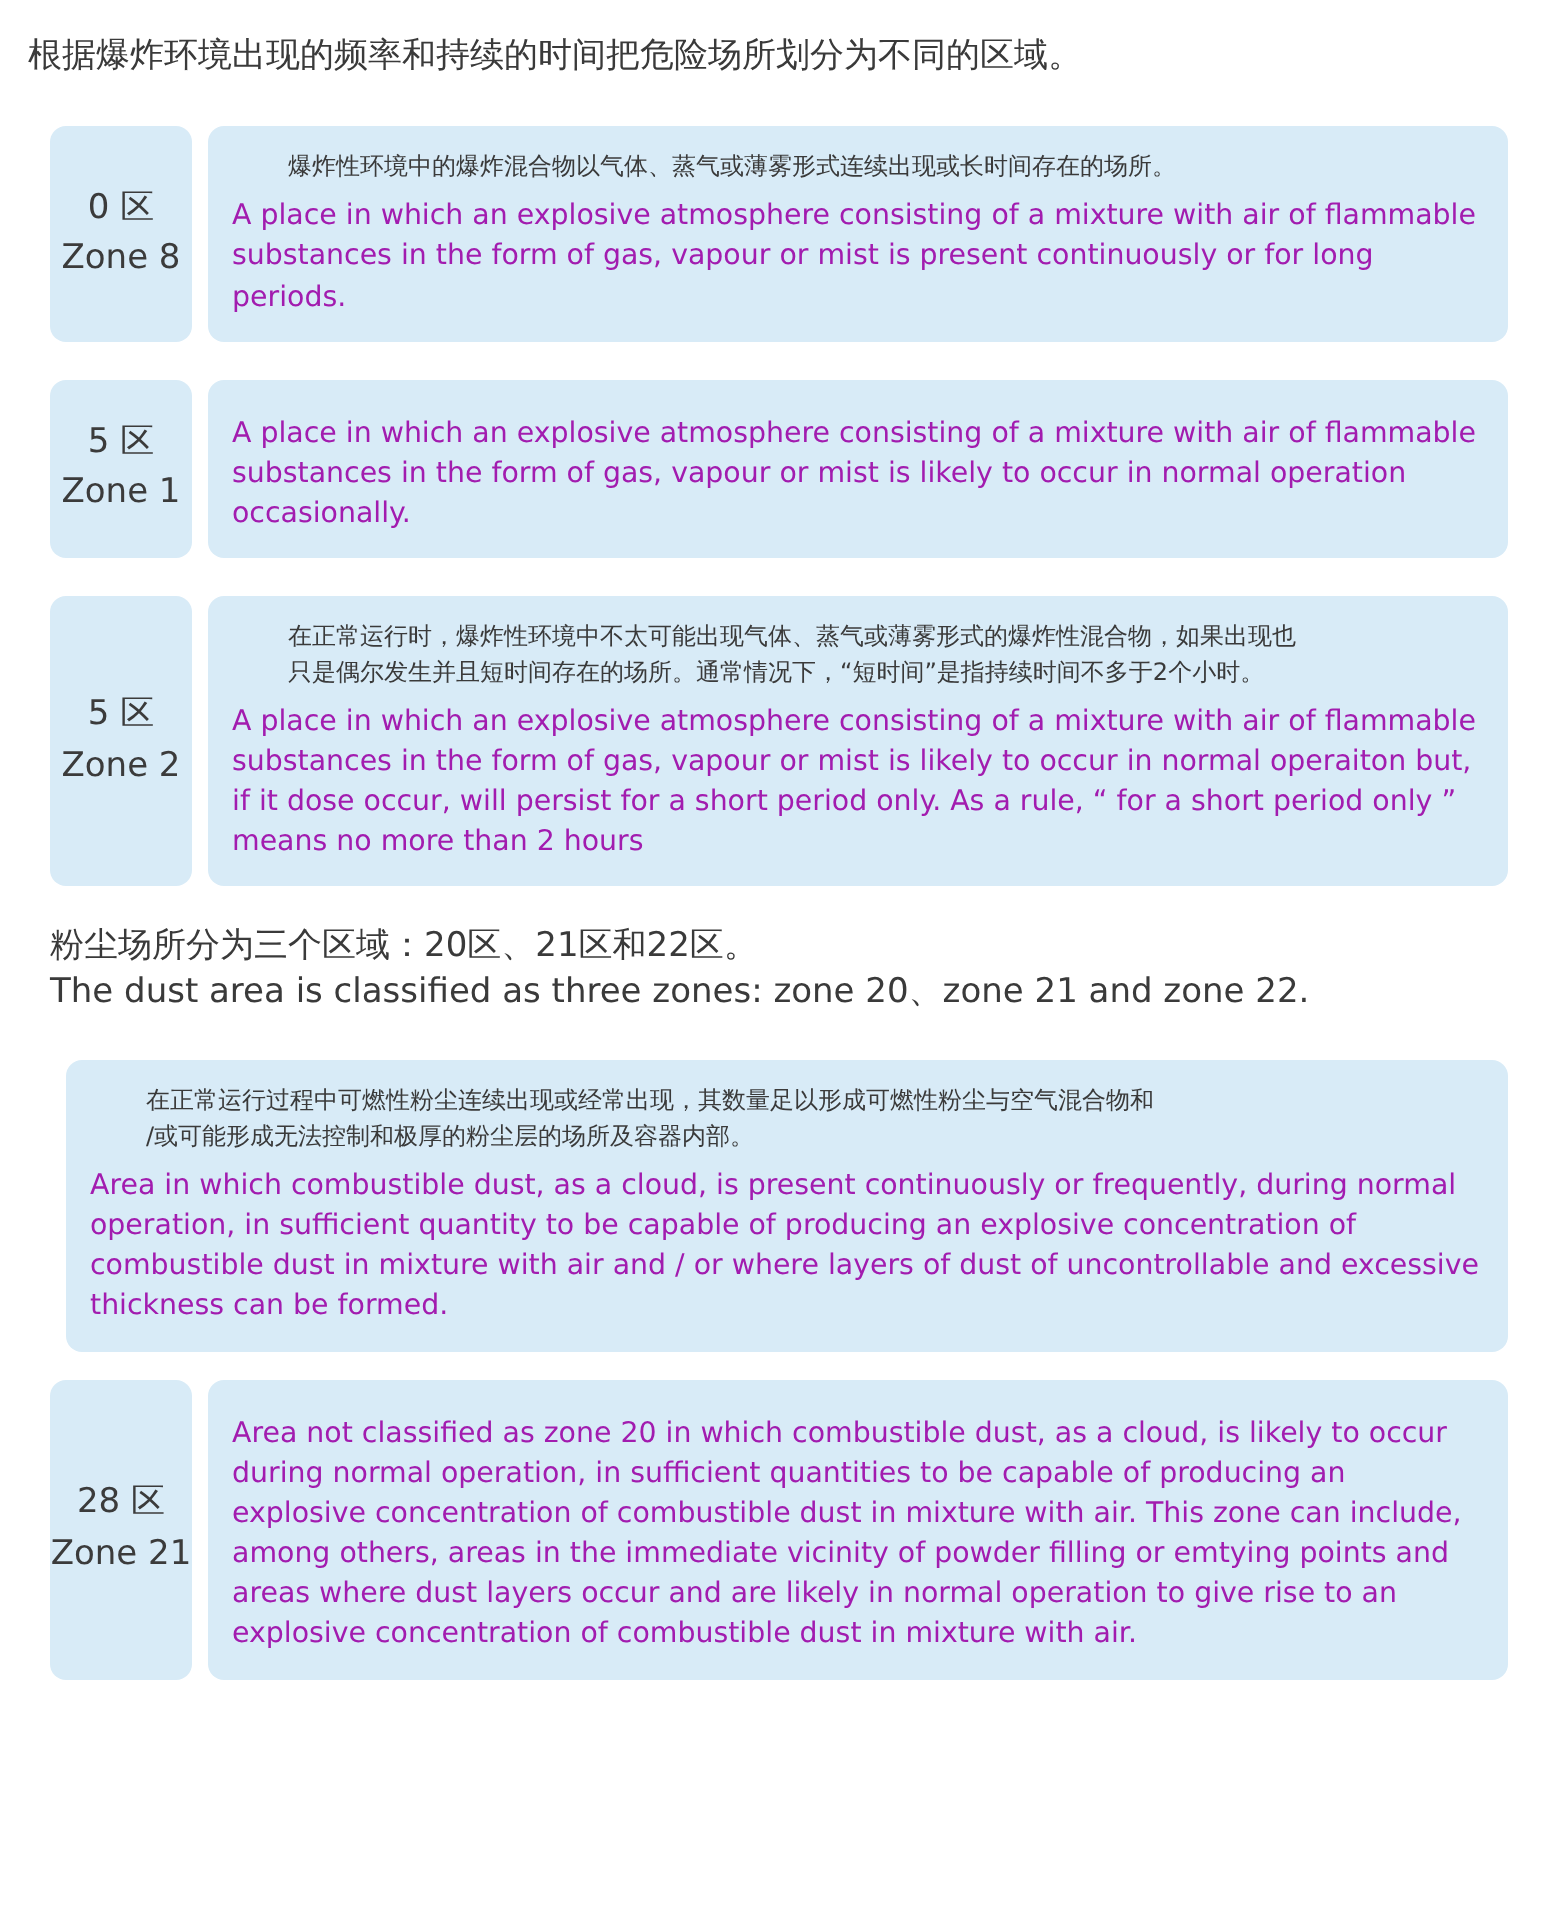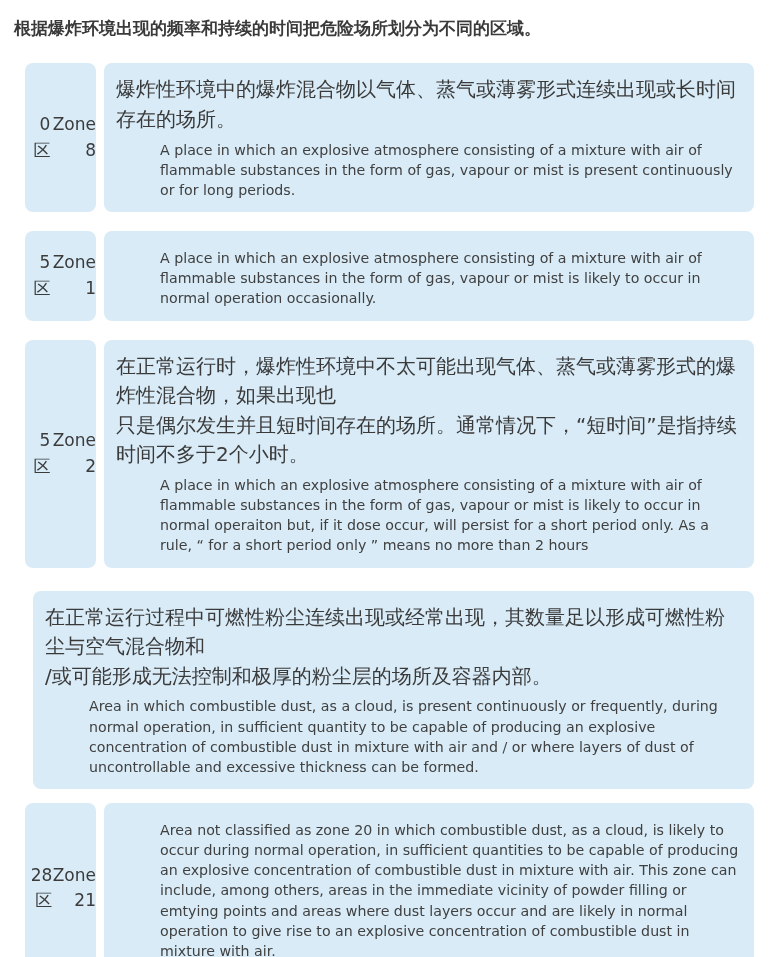--- a/index.html
+++ b/index.html
@@ -14,62 +14,61 @@
     height: 957px;
     background: #ffffff;
     overflow: hidden;
     color: #3a3a3a;
   }
   .intro {
     padding: 17px 20px 0 14px;
     font-size: 17px;
     line-height: 1.38;
     color: #3a3a3a;
-    font-weight: bold;
   }
   .zones {
     margin-top: 23px;
   }
   .zone-row {
     display: flex;
     margin: 0 21px 19px 25px;
     align-items: stretch;
   }
   .zone-label {
     flex: 0 0 71px;
     background: #d8ebf7;
     border-radius: 8px;
     display: flex;
-    flex-direction: row;
+    flex-direction: column;
     align-items: center;
     justify-content: center;
     font-size: 17px;
     line-height: 1.5;
     color: #3b3b3b;
-    text-align: right;
+    text-align: left;
   }
   .zone-body {
     flex: 1;
     margin-left: 8px;
     background: #d8ebf7;
     border-radius: 8px;
     padding: 12px 14px 12px 12px;
   }
   .desc-zh {
-    font-size: 20px;
+    font-size: 12px;
     line-height: 1.48;
     white-space: pre-line;
     color: #3a3a3a;
+    margin-left: 28px;
   }
   .desc-en {
     margin-top: 5px;
     font-size: 14.2px;
     line-height: 1.42;
-    color: #404040;
-    margin-left: 44px;
+    color: #a21caf;
   }
   .dust-intro {
     margin: 3px 20px 12px 25px;
     font-size: 17px;
     line-height: 1.33;
     color: #3a3a3a;
   }
   .dust .zone-row {
     margin-bottom: 14px;
   }
@@ -113,20 +112,24 @@
       </div>
       <div class="zone-body">
         <div class="desc-zh">在正常运行时，爆炸性环境中不太可能出现气体、蒸气或薄雾形式的爆炸性混合物，如果出现也
 只是偶尔发生并且短时间存在的场所。通常情况下，“短时间”是指持续时间不多于2个小时。</div>
         <div class="desc-en">A place in which an explosive atmosphere consisting of a mixture with air of flammable substances in the form of gas, vapour or mist is likely to occur in normal operaiton but, if it dose occur, will persist for a short period only. As a rule, “ for a short period only ”  means no more than 2 hours</div>
       </div>
     </div>
 
   </div>
 
+  <div class="dust-intro">
+    <div>粉尘场所分为三个区域：20区、21区和22区。</div>
+    <div>The dust area is classified as three zones: zone 20、zone 21 and zone 22.</div>
+  </div>
 
   <div class="zones dust">
 
     <div class="zone-row">
       <div class="zone-body">
         <div class="desc-zh">在正常运行过程中可燃性粉尘连续出现或经常出现，其数量足以形成可燃性粉尘与空气混合物和
 /或可能形成无法控制和极厚的粉尘层的场所及容器内部。</div>
         <div class="desc-en">Area in which combustible dust, as a cloud, is present continuously or frequently, during normal operation, in sufficient quantity to be capable of producing an explosive concentration of combustible dust in mixture with air and / or where layers of dust of uncontrollable and excessive thickness can be formed.</div>
       </div>
     </div>

